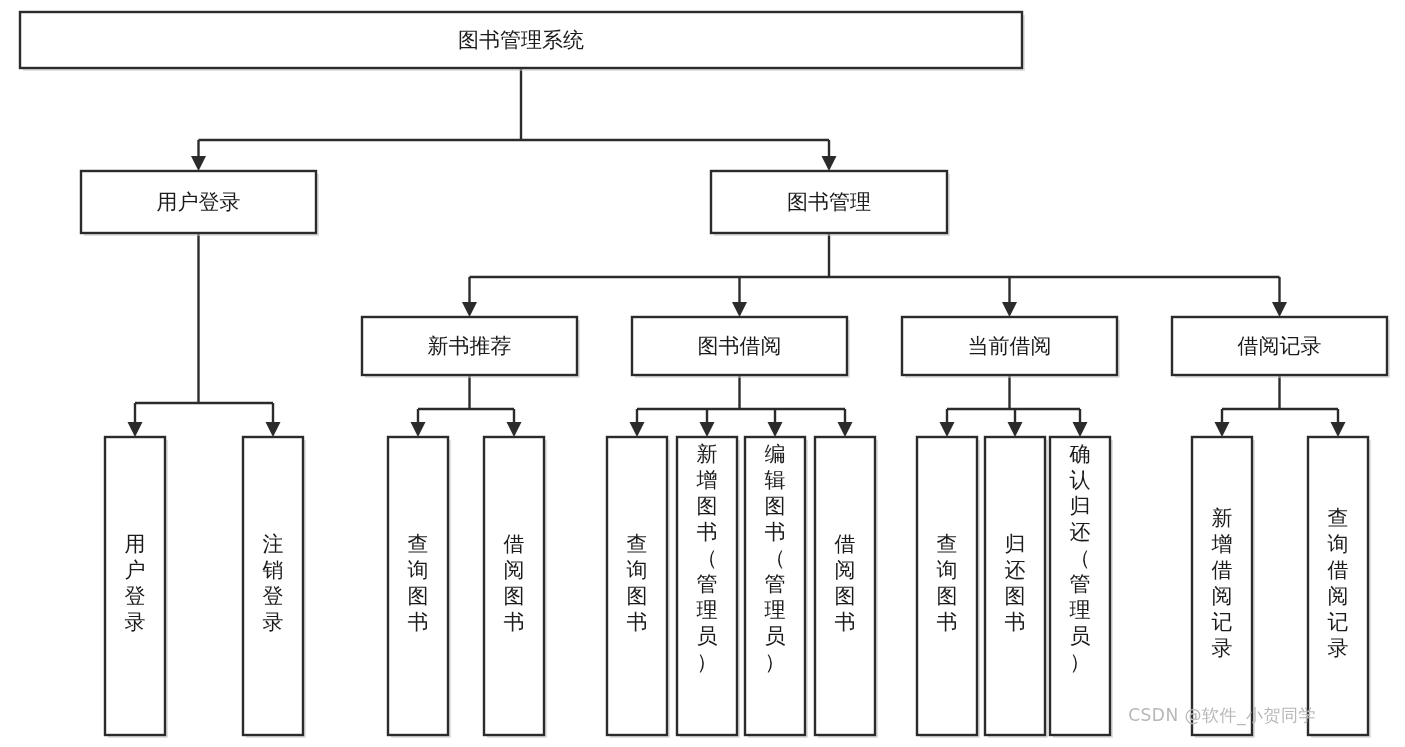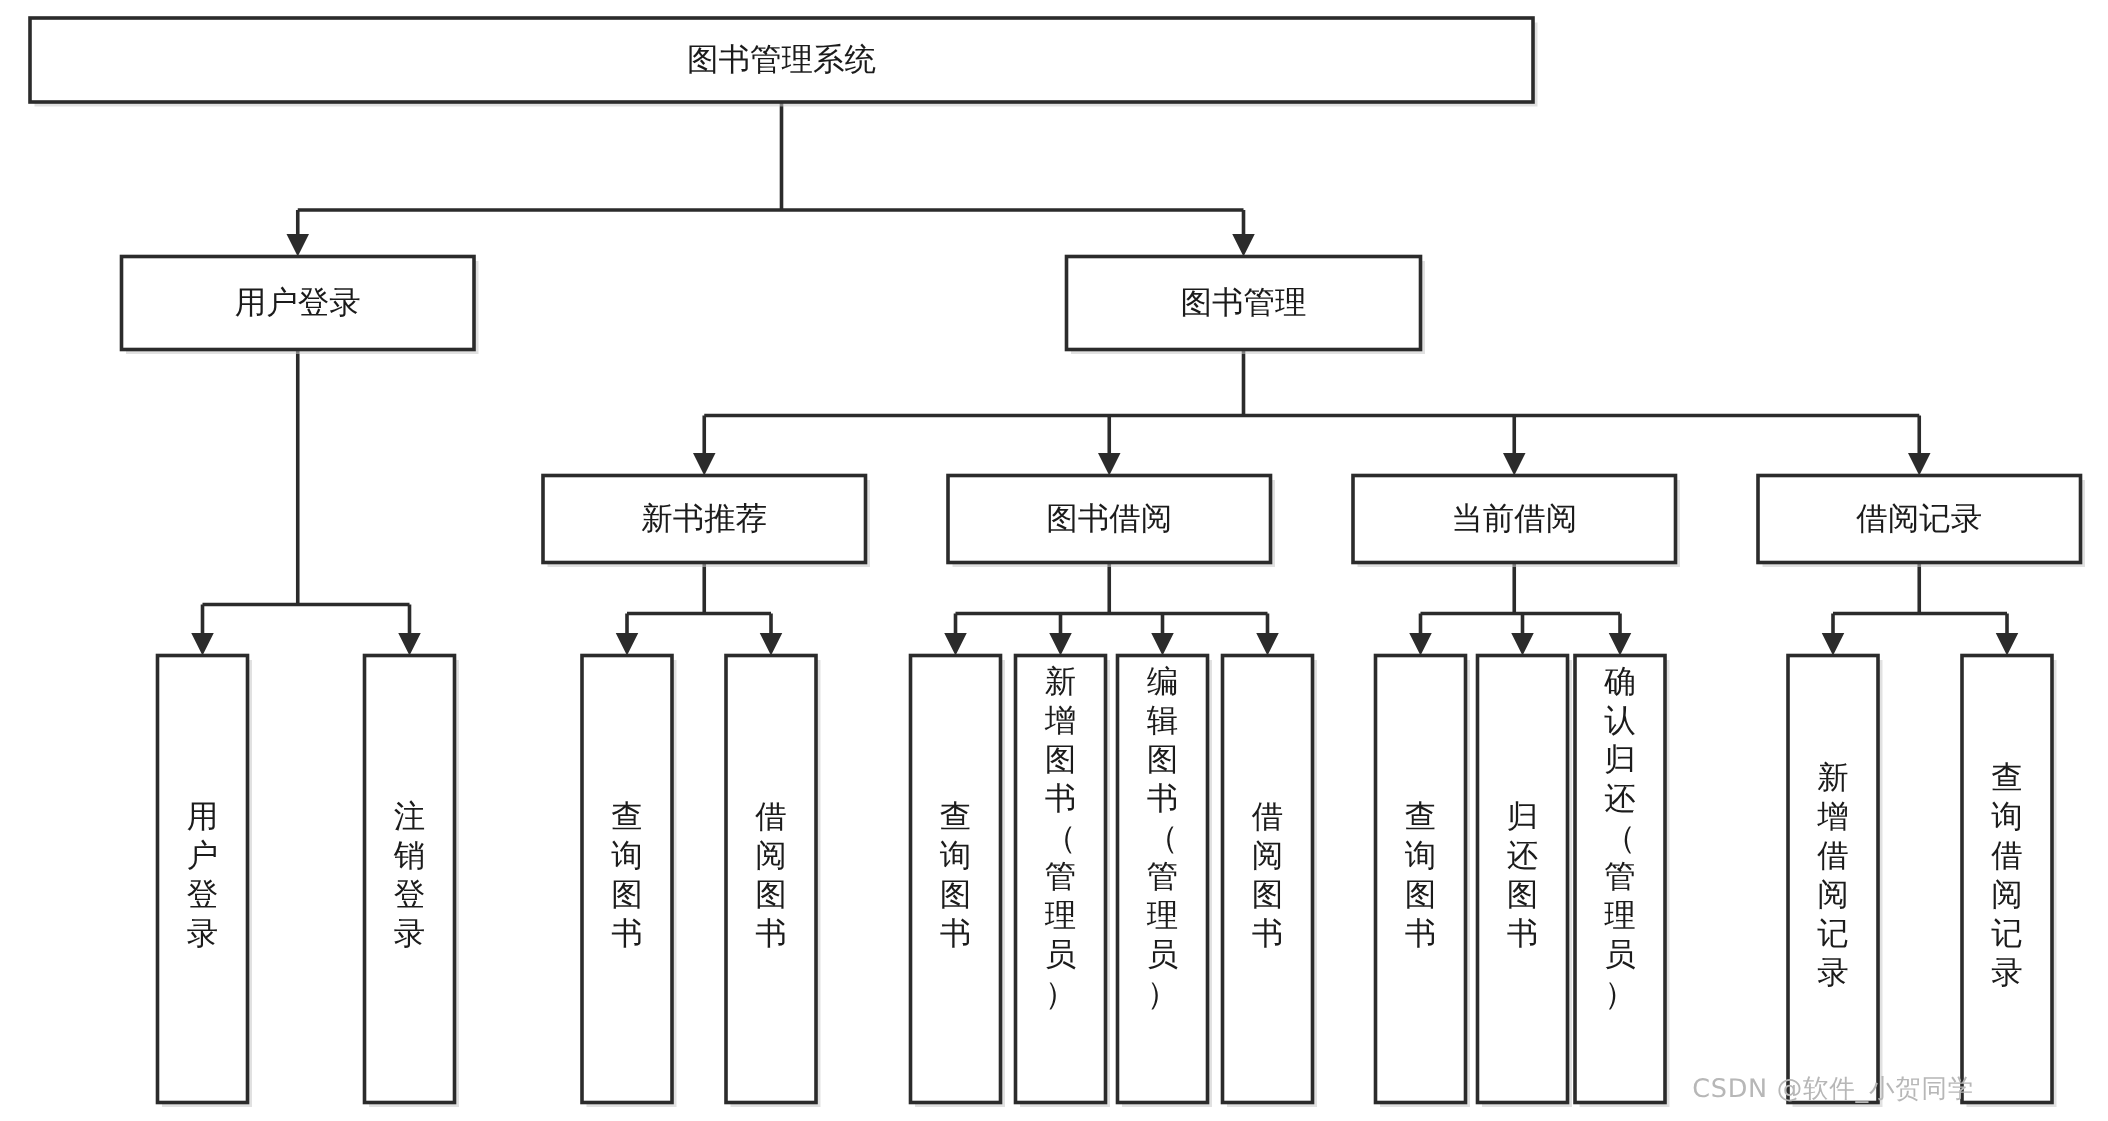--- a/index.html
+++ b/index.html
@@ -55,21 +55,21 @@
   }
   .node-label-v {
     font-family: "DejaVu Sans", "Liberation Sans", sans-serif;
     font-size: 21px;
     fill: #1b1b1b;
     text-anchor: middle;
   }
   .watermark {
     position: absolute;
     right: 12px;
-    bottom: 10px;
+    bottom: 20px;
     font-family: "DejaVu Sans", "Liberation Sans", sans-serif;
     font-size: 17px;
     color: #b7b7b7;
     letter-spacing: 0.5px;
     white-space: nowrap;
     user-select: none;
   }
 </style>
 </head>
 <body>

